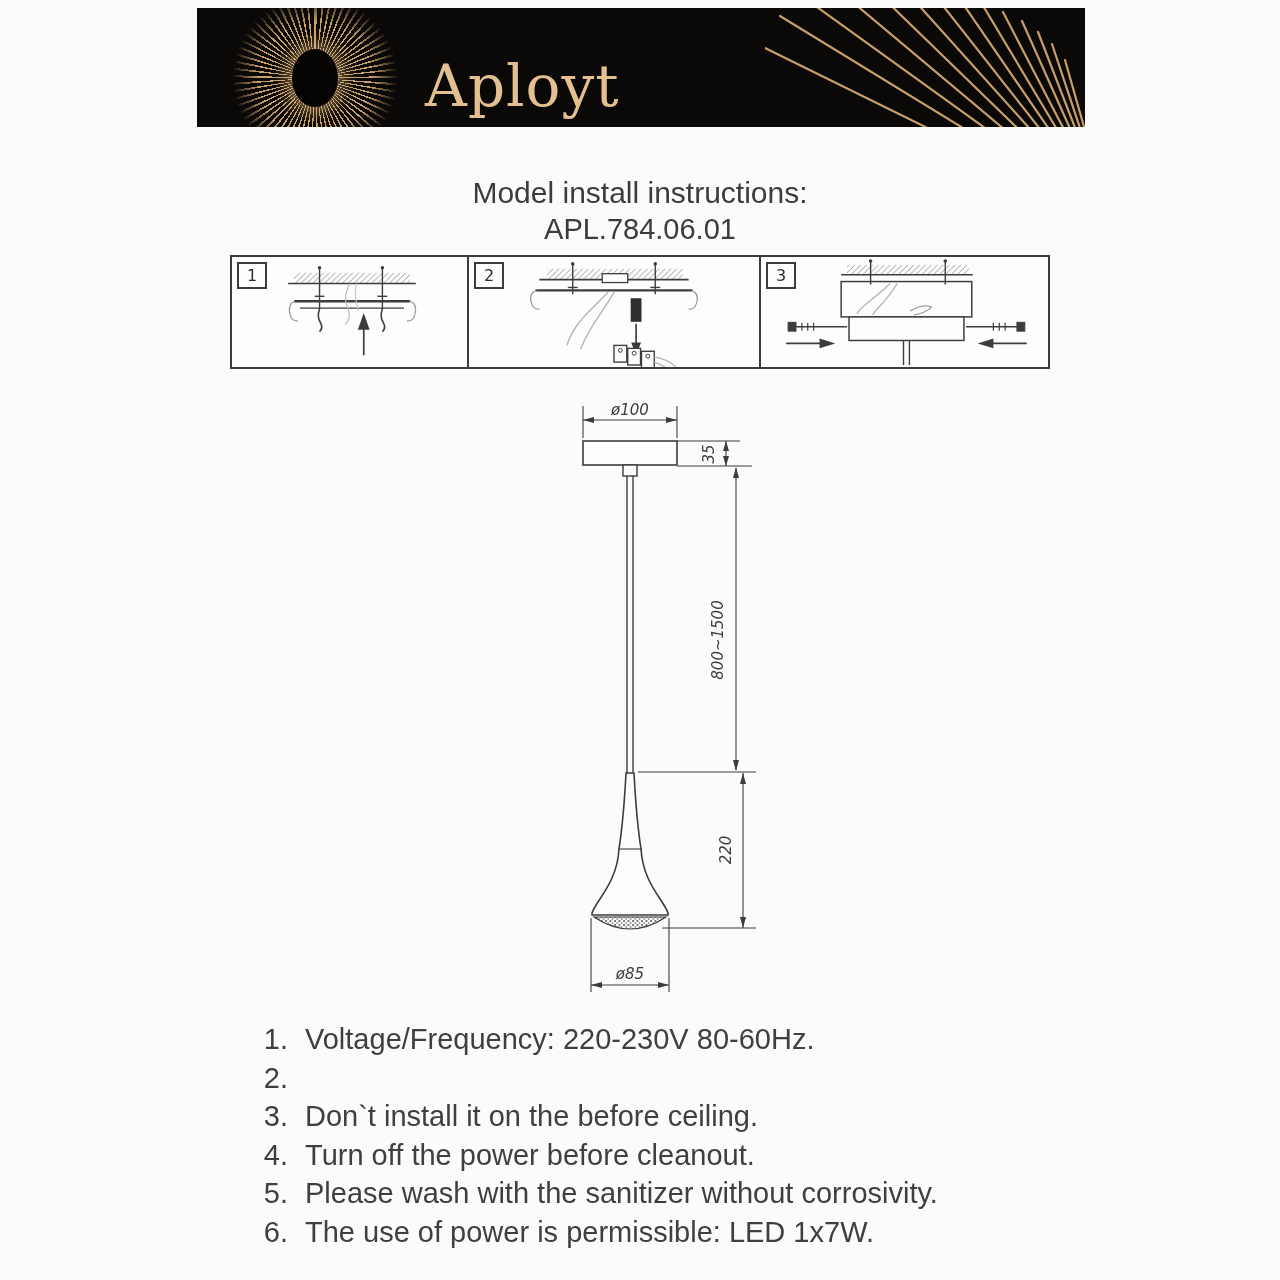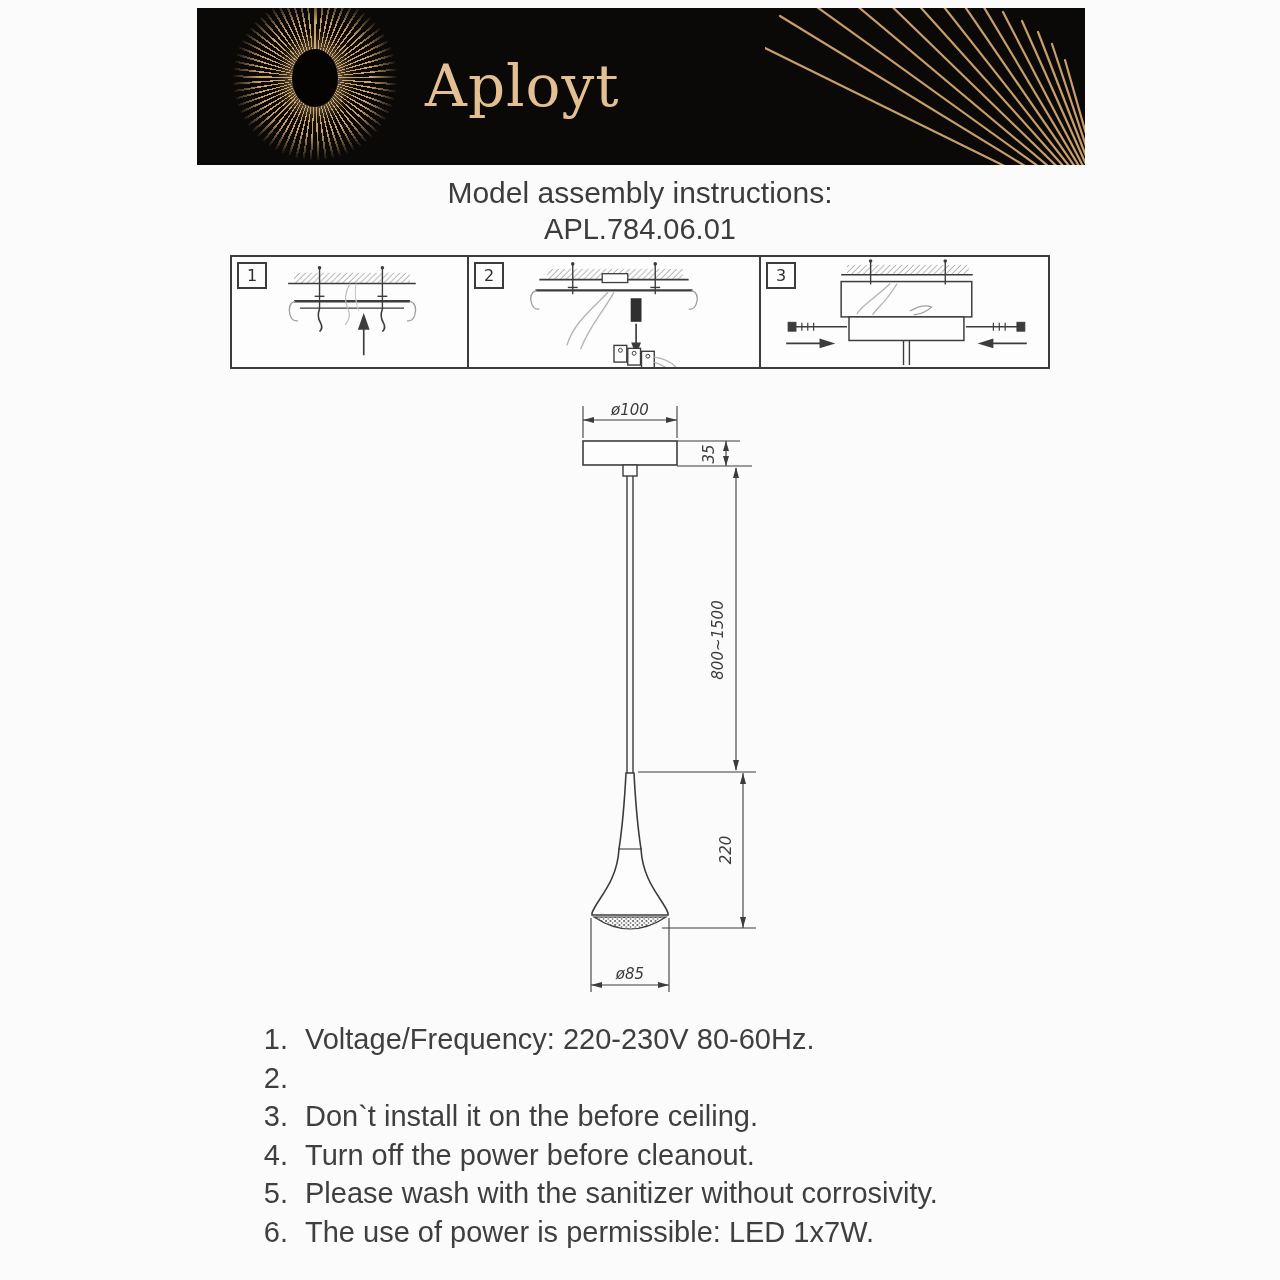--- a/index.html
+++ b/index.html
@@ -3,21 +3,21 @@
 <meta charset="utf-8">
 <style>
   html,body{margin:0;padding:0;}
   body{
     width:1280px;height:1280px;position:relative;
     background:#fbfbfb;overflow:hidden;
     font-family:"Liberation Sans", sans-serif;
   }
   
   .header{
-    position:absolute;left:197px;top:8px;width:888px;height:157px;
+    position:absolute;left:197px;top:8px;width:888px;height:119px;
     background:#0a0907;overflow:hidden;
   }
   .logo-burst{
     position:absolute;left:36px;top:-12px;width:164px;height:164px;border-radius:50%;
     background:repeating-conic-gradient(from 0deg, rgba(214,170,112,.95) 0deg 1.6deg, rgba(0,0,0,0) 1.6deg 5.2deg);
     -webkit-mask-image:radial-gradient(circle, #000 30%, #000 48%, transparent 72%);
     mask-image:radial-gradient(circle, #000 30%, #000 48%, transparent 72%);
   }
   .logo-center{
     position:absolute;left:95px;top:41px;width:46px;height:58px;border-radius:50%;
@@ -80,21 +80,21 @@
       <line x1="345" y1="210" x2="238" y2="4"></line>
       <line x1="345" y1="210" x2="257" y2="13"></line>
       <line x1="345" y1="210" x2="273" y2="24"></line>
       <line x1="345" y1="210" x2="287" y2="36"></line>
       <line x1="345" y1="210" x2="300" y2="52"></line>
     </g>
   </svg>
 </div>
 
 <div class="title">
-  <div class="l1">Model assembly instructions:</div>
+  <div class="l1">Model install instructions:</div>
   <div class="l2">APL.784.06.01</div>
 </div>
 
 <div class="panels">
 
   <div class="panel p1">
     <div class="step-badge">1</div>
     <svg width="235" height="110" viewBox="0 0 237 112">
       <defs>
         <pattern id="h1" width="6" height="6" patternUnits="userSpaceOnUse">

